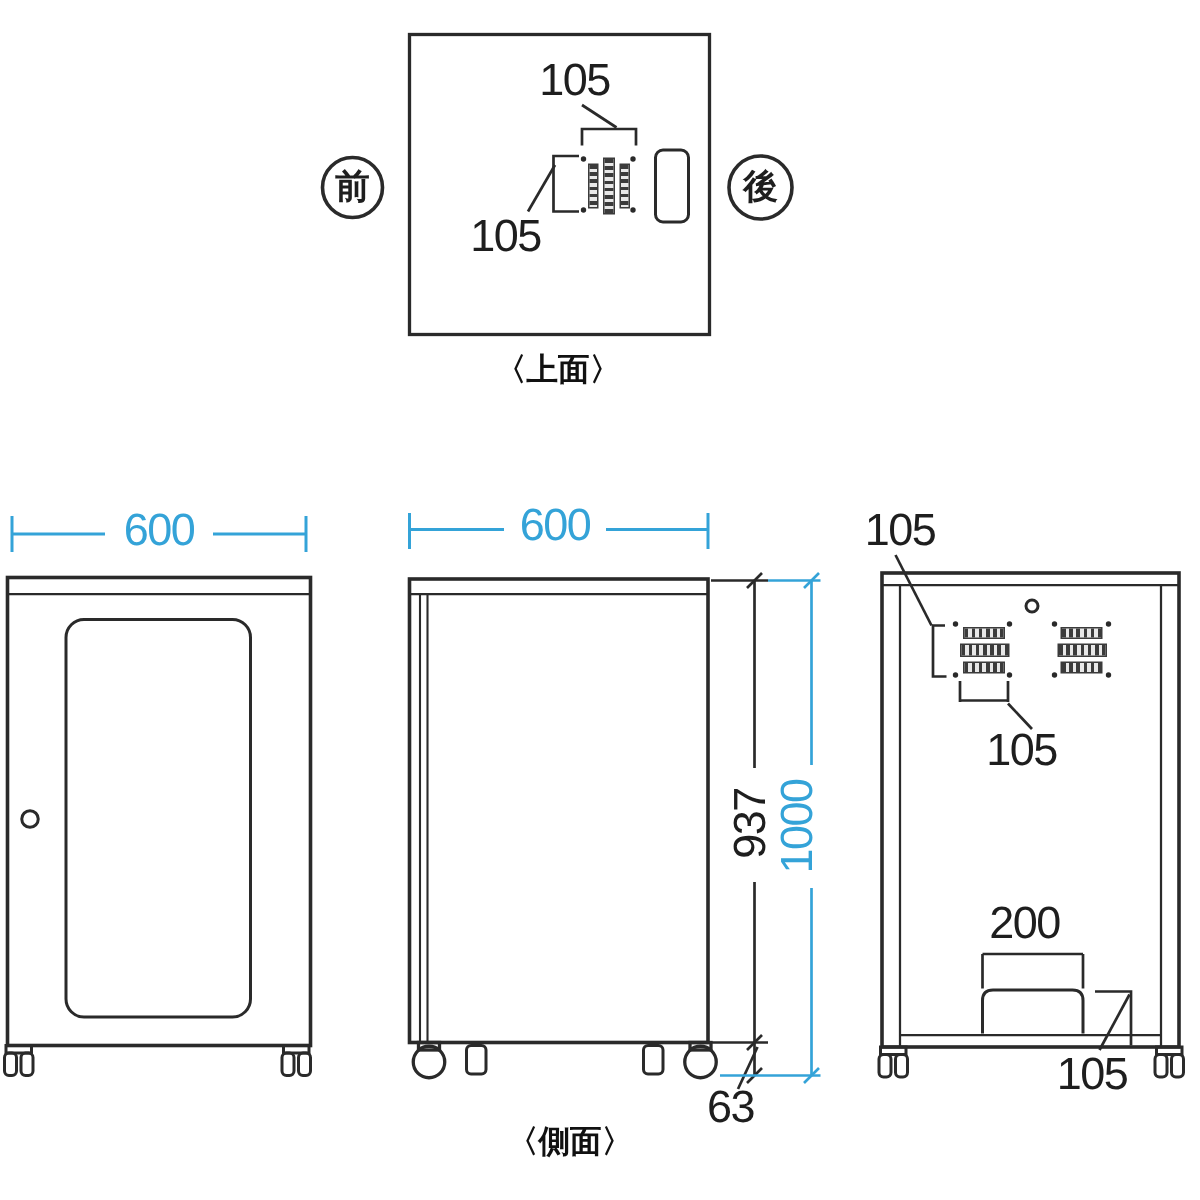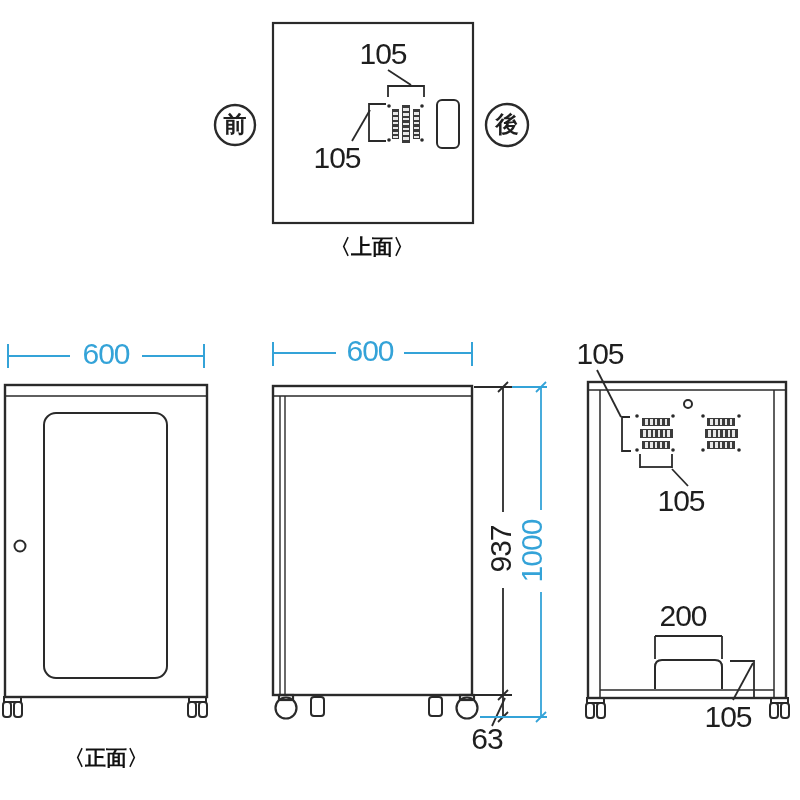--- a/index.html
+++ b/index.html
@@ -186,25 +186,25 @@
   <div class="vent v-stripes" style="left:705px;top:429px;width:33px;height:9px;"></div>
   <div class="vent v-stripes" style="left:707px;top:441px;width:28px;height:8px;"></div>
 
   <div class="txt dim" style="left:352px;top:39px;width:62px;">105</div>
   <div class="txt dim" style="left:306px;top:143px;width:62px;">105</div>
   <div class="txt circle-label" style="left:215px;top:113px;width:40px;">前</div>
   <div class="txt circle-label" style="left:487px;top:113px;width:40px;">後</div>
   <div class="txt caption" style="left:312px;top:236px;width:120px;">〈上面〉</div>
 
   <div class="txt dim blue" style="left:72px;top:339px;width:68px;">600</div>
-  <div class="txt caption" style="left:46px;top:747px;width:120px;">〈正面〉</div>
 
   <div class="txt dim blue" style="left:336px;top:336px;width:68px;">600</div>
   <div class="txt dim rot" style="left:461px;top:534px;width:80px;">937</div>
   <div class="txt dim blue rot" style="left:482px;top:536px;width:100px;">1000</div>
   <div class="txt dim" style="left:462px;top:724px;width:50px;">63</div>
+  <div class="txt caption" style="left:320px;top:751px;width:120px;">〈側面〉</div>
 
   <div class="txt dim" style="left:571px;top:339px;width:58px;">105</div>
   <div class="txt dim" style="left:652px;top:486px;width:58px;">105</div>
   <div class="txt dim" style="left:652px;top:601px;width:62px;">200</div>
   <div class="txt dim" style="left:699px;top:702px;width:58px;">105</div>
 
 </div>
 
 </body></html>

